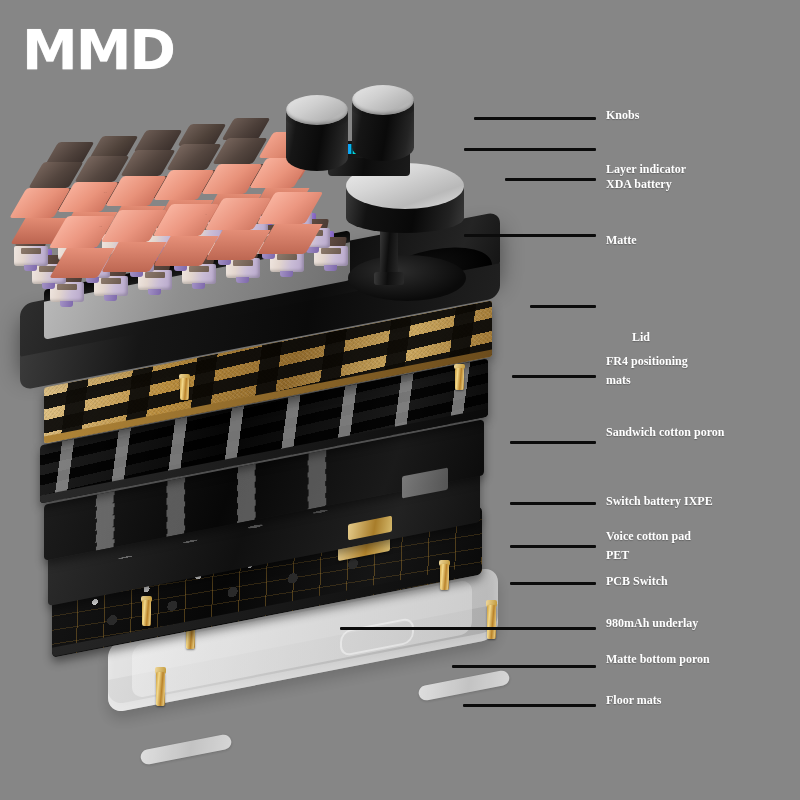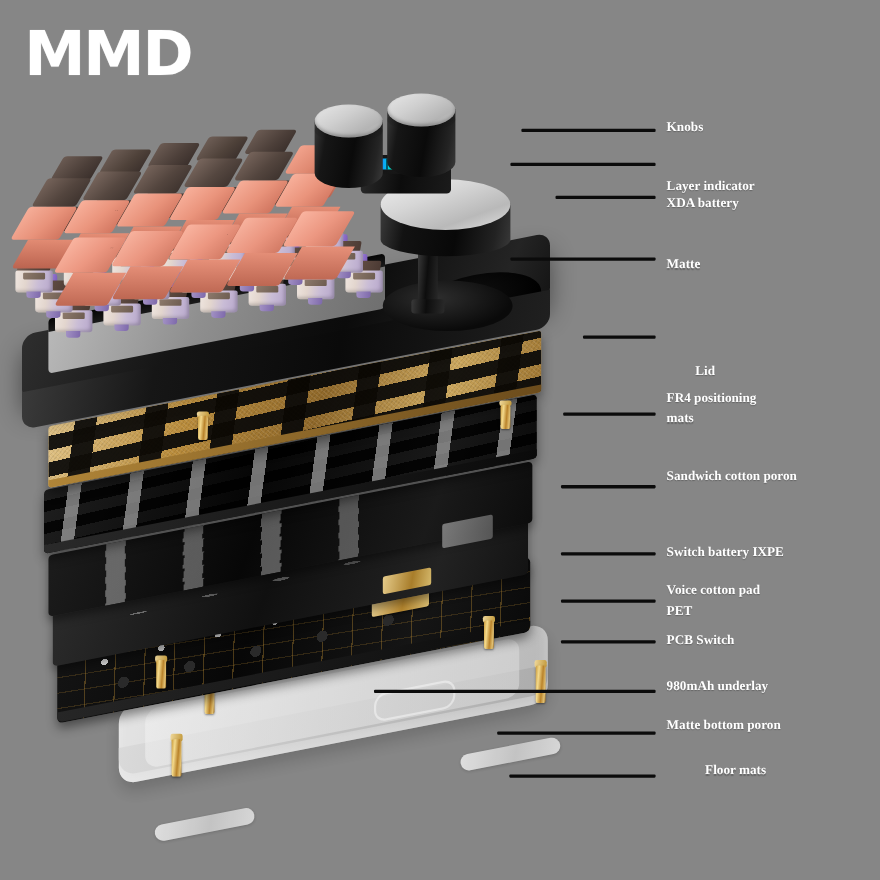--- a/index.html
+++ b/index.html
@@ -697,17 +697,17 @@
     <div class="leader" style="left:510px;top:582px;width:86px;"></div>
     <div class="lbl" style="left:606px;top:572px;">PCB Switch</div>
 
     <div class="leader" style="left:340px;top:627px;width:256px;"></div>
     <div class="lbl" style="left:606px;top:614px;">980mAh underlay</div>
 
     <div class="leader" style="left:452px;top:665px;width:144px;"></div>
     <div class="lbl" style="left:606px;top:650px;">Matte bottom poron</div>
 
     <div class="leader" style="left:463px;top:704px;width:133px;"></div>
-    <div class="lbl" style="left:606px;top:691px;margin-left:35px;">Floor mats</div>
+    <div class="lbl" style="left:606px;top:691px;">Floor mats</div>
 
   </div>
 
 </div>
 
 </body></html>

